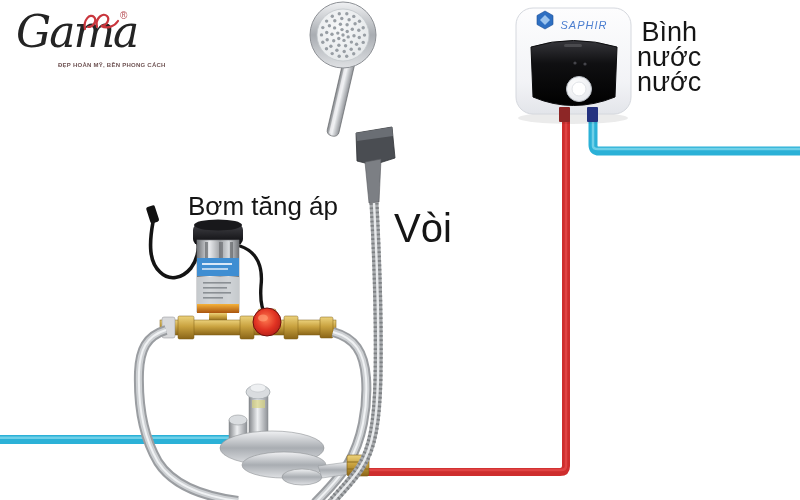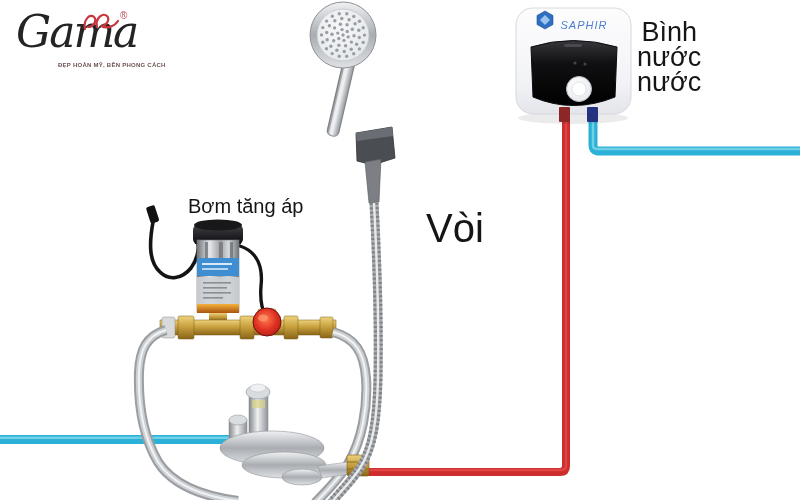--- a/index.html
+++ b/index.html
@@ -10,22 +10,22 @@
   .logo{position:absolute;left:16px;top:4px;width:150px;height:86px;}
   .logo-brand{font-family:"DejaVu Serif",serif;font-style:italic;font-weight:400;
               font-size:44px;line-height:56px;color:#242424;letter-spacing:-2px;}
   .logo-orn{position:absolute;left:66px;top:6px;}
   .logo-reg{position:absolute;left:104px;top:6px;font-size:10px;color:#b5484f;
             font-family:"Liberation Sans",sans-serif;font-style:normal;}
   .logo-tagline{position:absolute;left:42px;top:58px;font-size:6px;letter-spacing:.25px;
                 color:#6e5252;white-space:nowrap;font-weight:bold;}
   
   .callout{position:absolute;color:#151515;text-align:center;}
-  .label-pump{left:188px;top:192px;font-size:20px;line-height:28px;}
-  .label-shower{left:394px;top:206px;font-size:40px;line-height:44px;margin-left:32px;}
+  .label-pump{left:188px;top:192px;font-size:26px;line-height:28px;}
+  .label-shower{left:394px;top:206px;font-size:40px;line-height:44px;}
   .label-heater{left:637px;top:20px;font-size:27px;line-height:25px;}
 </style>
 </head>
 <body>
 
 <div class="stage">
 
   <svg class="diagram-svg" viewBox="0 0 800 500">
     <defs>
       <linearGradient id="heaterBody" x1="0" y1="0" x2="0" y2="1">

